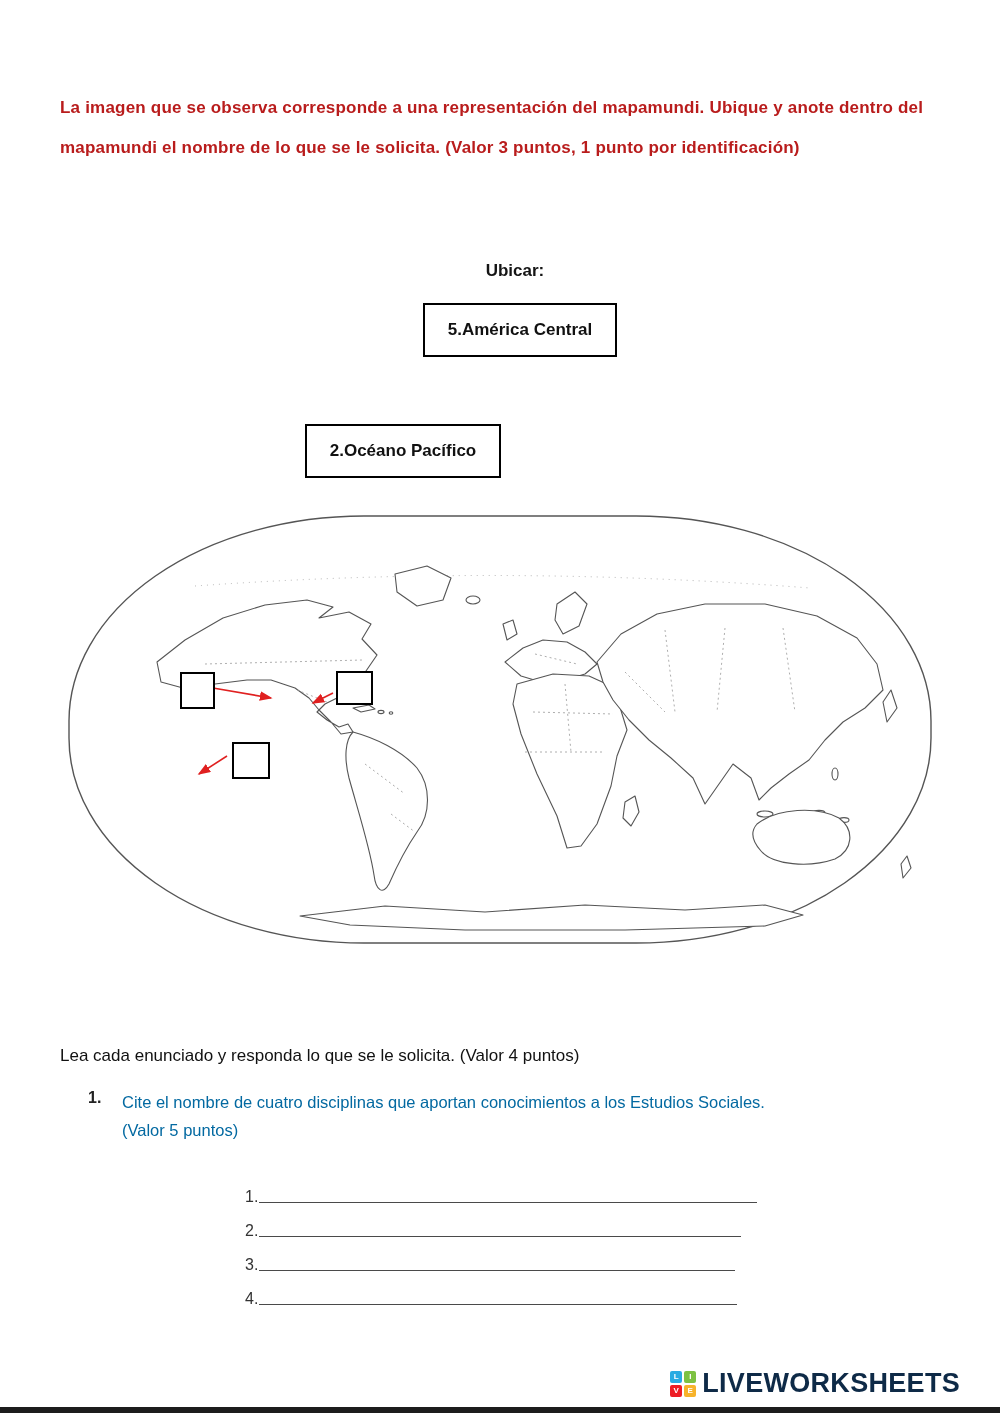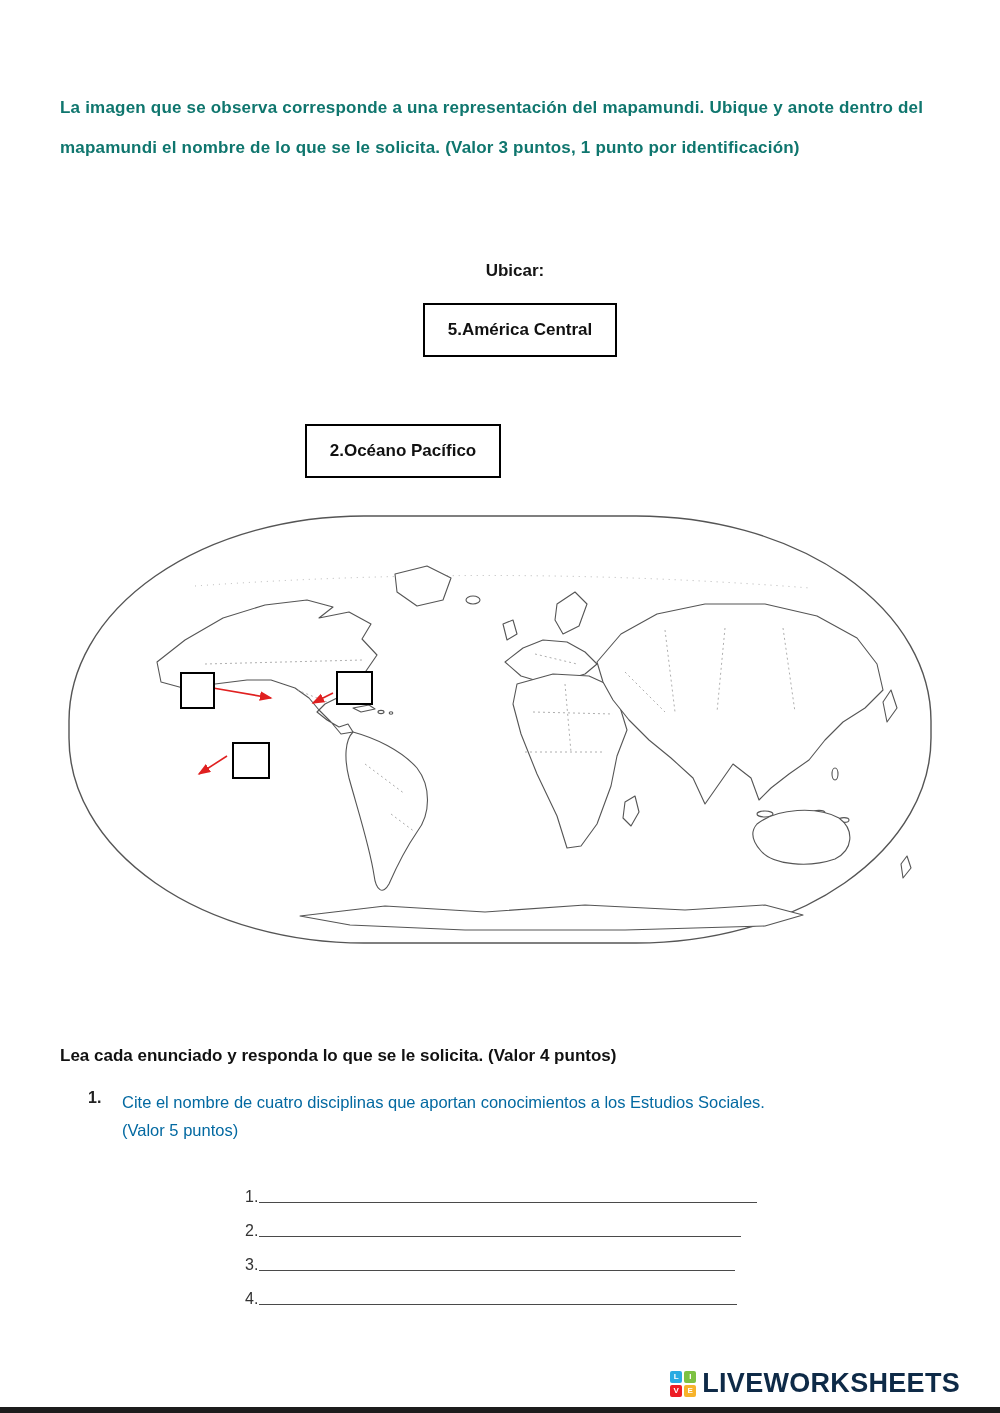--- a/index.html
+++ b/index.html
@@ -1,39 +1,39 @@
 <!DOCTYPE html>
 <html><head>
 <meta charset="utf-8">
 <style>
   html,body{margin:0;padding:0;background:#ffffff;}
   .page{position:relative;width:1000px;height:1413px;background:#ffffff;overflow:hidden;
         font-family:"Liberation Sans",sans-serif;color:#1b1b1b;}
 
   .intro{position:absolute;left:60px;top:88px;width:888px;margin:0;
-         font-size:17px;font-weight:bold;line-height:40px;letter-spacing:.2px;color:#0f766e;}
+         font-size:17px;font-weight:bold;line-height:40px;letter-spacing:.2px;color:#b91c1c;}
 
   .ubicar{position:absolute;left:0;top:261px;width:1030px;text-align:center;
           font-size:17px;font-weight:bold;color:#151515;}
 
   .label-box{position:absolute;border:2px solid #000;background:#fff;
              display:flex;align-items:center;justify-content:center;
              font-size:17px;font-weight:bold;color:#111;}
   .box-america{left:423px;top:303px;width:190px;height:50px;}
   .box-pacifico{left:305px;top:392px;width:192px;height:50px;margin-top:32px;}
   .box-caribe{left:523px;top:389px;width:195px;height:53px;}
 
   .map-wrap{position:absolute;left:65px;top:512px;width:870px;height:435px;}
   .map-wrap svg{position:absolute;left:0;top:0;}
   .ans-box{position:absolute;border:2px solid #000;background:#fff;}
   .ans-1{left:115px;top:160px;width:31px;height:33px;}
   .ans-2{left:271px;top:159px;width:33px;height:30px;}
   .ans-3{left:167px;top:230px;width:34px;height:33px;}
 
-  .heading2{position:absolute;left:60px;top:1046px;font-size:17px;font-weight:bold;color:#111;}
+  .heading2{position:absolute;left:60px;top:1046px;font-size:17px;font-weight:normal;color:#111;}
 
   .q1num{position:absolute;left:88px;top:1089px;font-size:16px;font-weight:bold;color:#222;}
   .q1text{position:absolute;left:122px;top:1088px;width:820px;font-size:16.5px;
           color:#0369a1;line-height:28px;}
 
   .blanks{position:absolute;left:245px;top:1174px;font-size:16px;color:#333;}
   .blank-row{height:34px;display:flex;align-items:flex-end;}
   .blank-num{margin-right:1px;padding-bottom:2px;}
   .bline{display:inline-block;height:1px;border-bottom:1.3px solid #4a4a4a;margin-bottom:5px;}
   .blank-row:nth-child(1) .bline{width:498px;}

